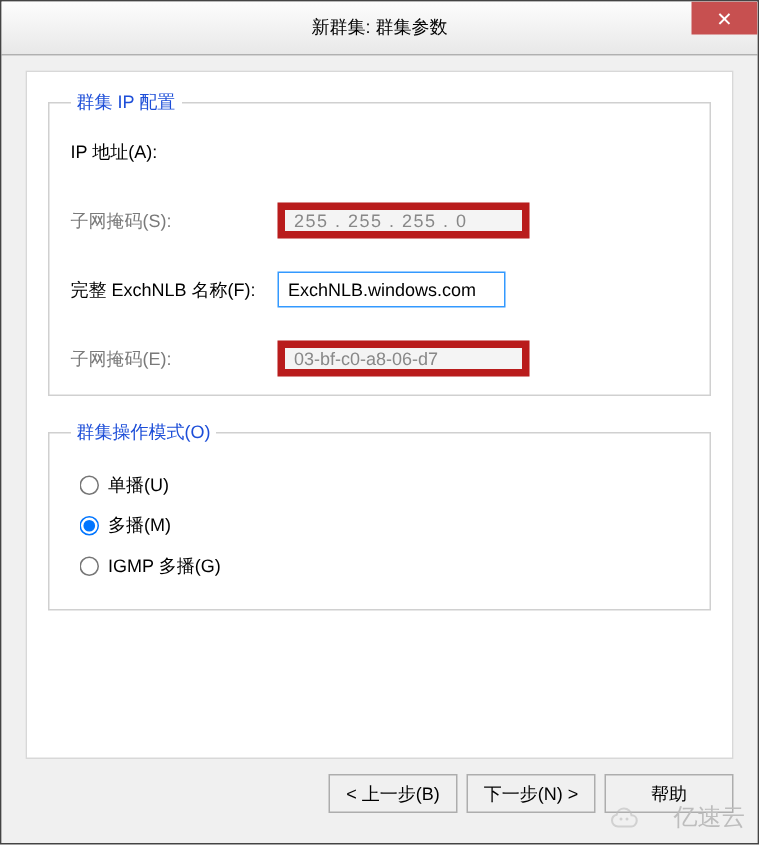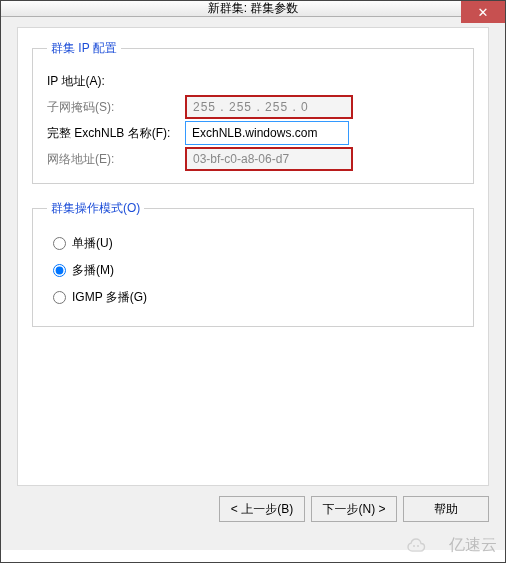--- a/index.html
+++ b/index.html
@@ -9,21 +9,21 @@
     font-size: 12px;
     background: #fff;
     color: #000;
     width: 506px;
     height: 563px;
     position: relative;
     border: 1px solid #444;
     overflow: hidden;
   }
   .titlebar {
-    height: 16px;
+    height: 36px;
     background: linear-gradient(#fdfdfd, #e8e8e8);
     border-bottom: 1px solid #b0b0b0;
     display: flex;
     align-items: center;
     justify-content: center;
     position: relative;
   }
   .titlebar-text { font-size: 12px; color: #000; }
   .close-btn {
     position: absolute;
@@ -56,52 +56,52 @@
     padding: 12px 14px 10px 14px;
   }
   legend {
     font-size: 12px;
     padding: 0 4px;
     color: #1d4ed8;
   }
   .row {
     display: flex;
     align-items: center;
-    margin-bottom: 2px;
+    margin-bottom: 22px;
     min-height: 24px;
   }
   .row:last-child { margin-bottom: 2px; }
   .lbl {
     width: 138px;
     color: #000;
   }
   .lbl.disabled { color: #7a7a7a; }
   select.combo {
     flex: 1;
     height: 24px;
     border: 1px solid #aaa;
     background: #fff;
     font-size: 12px;
     padding-left: 4px;
     font-family: inherit;
   }
   .ro-box {
     width: 168px;
     height: 24px;
-    border: 2px solid #b91c1c;
+    border: 5px solid #b91c1c;
     background: #f4f4f4;
     color: #888;
     display: flex;
     align-items: center;
     padding: 0 6px;
     letter-spacing: 0;
   }
   .ro-box.subnet { letter-spacing: 1px; }
   input.tx {
-    width: 164px;
+    width: 152px;
     height: 24px;
     border: 1px solid #3399ff;
     padding: 0 6px;
     font-size: 12px;
     font-family: inherit;
     outline: none;
   }
   .radio-row {
     display: flex;
     margin: 6px 0 10px 6px;
@@ -161,21 +161,21 @@
         <span class="lbl disabled">子网掩码(S):</span>
         <div class="ro-box subnet">255 . 255 . 255 .  0</div>
       </div>
 
       <div class="row">
         <span class="lbl">完整 ExchNLB 名称(F):</span>
         <input class="tx" type="text" value="ExchNLB.windows.com" style="">
       </div>
 
       <div class="row">
-        <span class="lbl disabled">网络地址(E):</span>
+        <span class="lbl disabled">子网掩码(E):</span>
         <div class="ro-box">03-bf-c0-a8-06-d7</div>
       </div>
     </fieldset>
 
     <fieldset>
       <legend>群集操作模式(O)</legend>
 
       <label class="radio-row">
         <input type="radio" name="mode" style="">
         <span>单播(U)</span>

